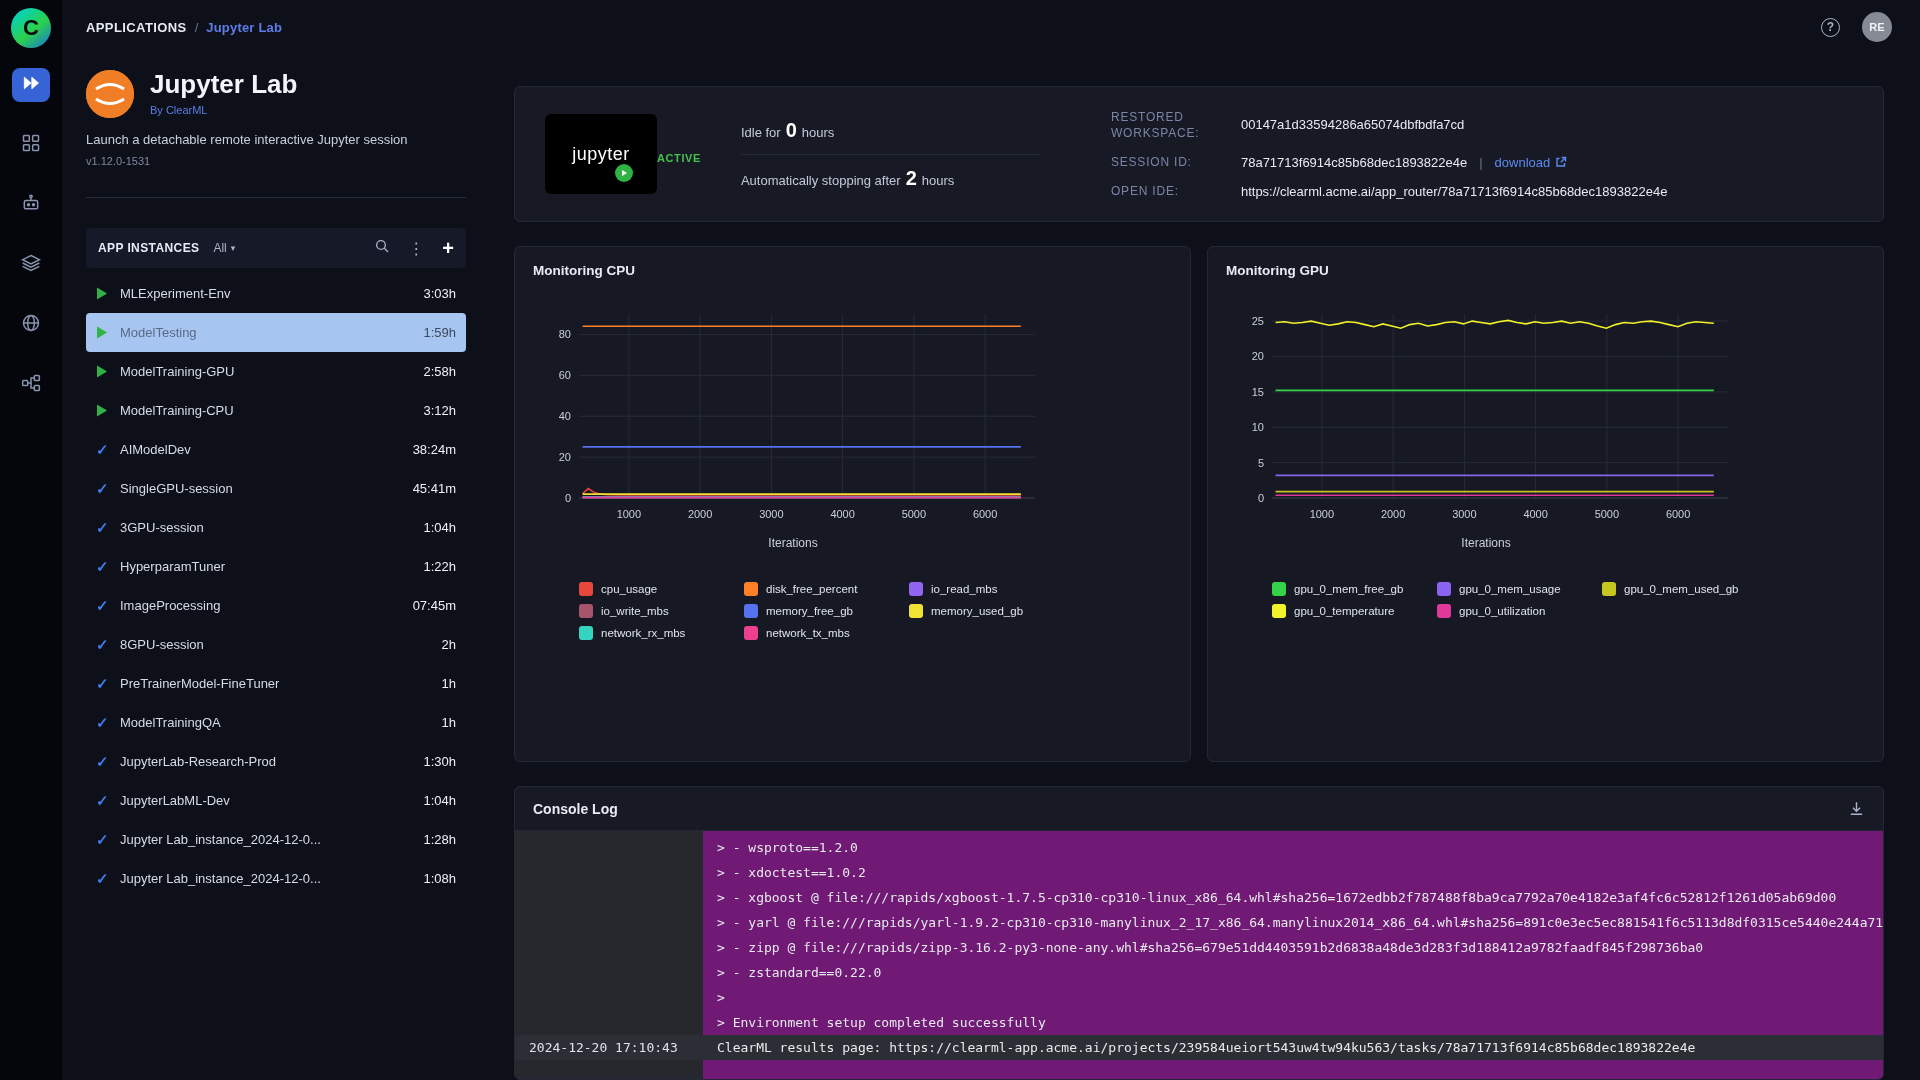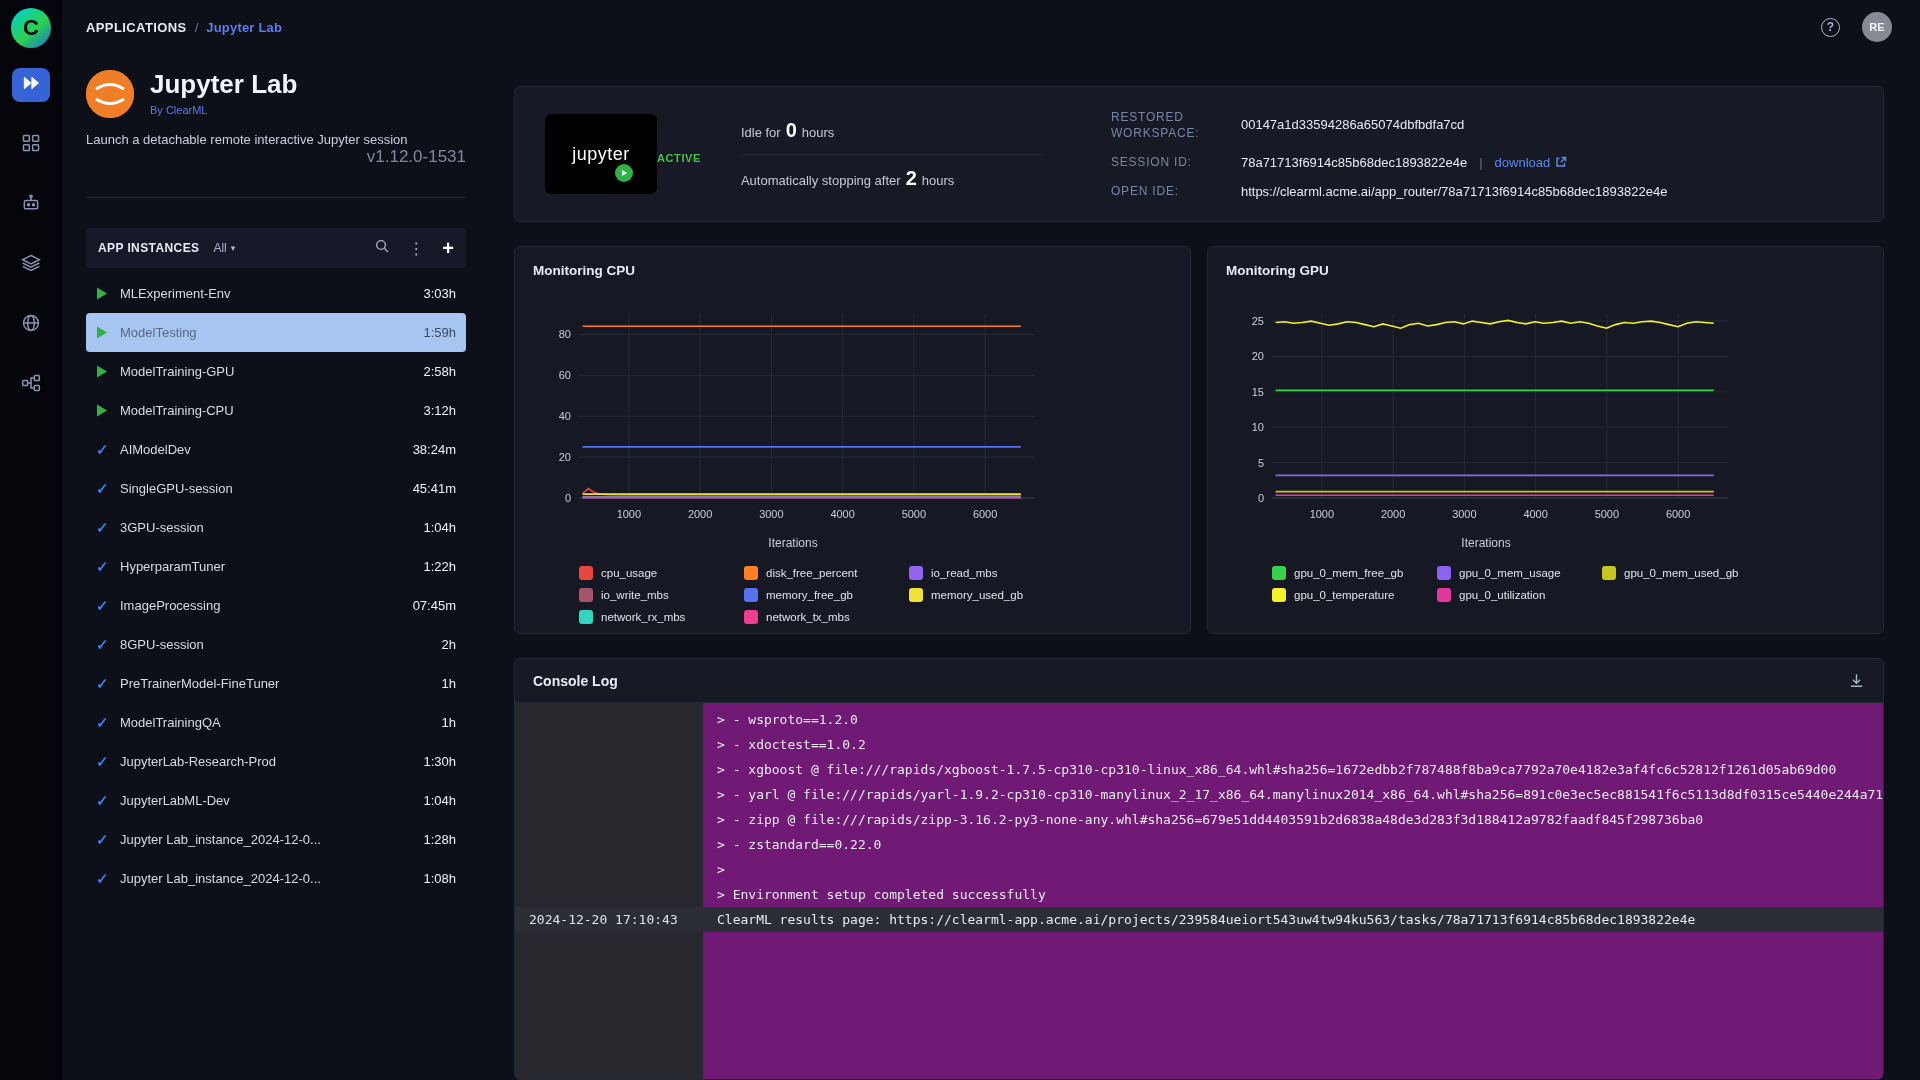--- a/index.html
+++ b/index.html
@@ -29,21 +29,21 @@
   .content { flex:1; display:flex; padding:0 36px 0 24px; gap:48px; min-height:0; }
   .left-panel { width:380px; flex-shrink:0; padding-top:16px; overflow:hidden; }
   .right-panel { flex:1; padding-top:32px; display:flex; flex-direction:column; gap:24px; min-width:0; }
 
   
   .app-head { display:flex; gap:16px; align-items:flex-start; }
   .jupiter-logo { width:48px; height:48px; border-radius:50%; background:#f07e26; flex-shrink:0; position:relative; }
   .app-title { font-size:26px; font-weight:bold; color:#f2f4fa; line-height:1.1; }
   .app-by { font-size:11px; color:#5d7ce6; margin-top:5px; }
   .app-desc { margin-top:14px; font-size:13px; color:#c9cfdd; }
-  .app-ver { font-size:17px; color:#80889f;text-align:right; }
+  .app-ver { margin-top:8px; font-size:11px; color:#80889f; }
   .panel-divider { border:none; border-top:1px solid #262b3a; margin:30px 0 0 0; }
 
   
   .inst-toolbar { margin-top:30px; height:40px; background:#151928; display:flex; align-items:center; padding:0 12px; border-radius:4px; }
   .inst-header { font-size:12px; font-weight:bold; letter-spacing:.4px; color:#e8ebf3; }
   .inst-filter { margin-left:14px; font-size:12px; color:#aab3c9; display:flex; align-items:center; gap:4px; cursor:pointer; }
   .caret { font-size:9px; color:#aab3c9; }
   .tool-icons { margin-left:auto; display:flex; align-items:center; gap:18px; }
   .tool-icons svg { stroke:#aab3c9; cursor:pointer; }
   .plus-btn { color:#fff; font-size:20px; font-weight:bold; line-height:1; cursor:pointer; }
@@ -74,26 +74,26 @@
   .idle-line1 { padding-bottom:12px; border-bottom:1px solid #262b38; }
   .idle-line2 { padding-top:12px; }
   .num-big { font-size:20px; font-weight:bold; color:#fff; margin:0 5px; }
   .fields-block { margin-left:70px; flex:1; display:grid; grid-template-columns:130px 1fr; row-gap:13px; align-items:center; }
   .field-label { font-size:12px; letter-spacing:.8px; color:#7a85a6; line-height:1.35; }
   .field-value { font-size:13px; color:#e7eaf2; display:flex; align-items:center; }
   .pipe-sep { color:#6b7390; margin:0 12px; }
   .dl-link { color:#5d8af0; cursor:pointer; display:flex; align-items:center; gap:5px; }
 
   
-  .charts-row { display:flex; gap:16px; height:388px; }
+  .charts-row { display:flex; gap:16px; height:516px; }
   .chart-card { flex:1; background:#161923; border:1px solid #232838; border-radius:6px; padding:16px 18px; min-width:0; }
   .chart-title { font-size:13.5px; font-weight:bold; color:#e8ebf3; }
   .plot-wrap { margin-top:26px; }
   .xlabel { font-size:12px; color:#c9ced9; text-align:center; width:520px; margin-top:4px; }
-  .legend { width:500px; margin:16px 0 0 46px; display:flex; flex-wrap:wrap; row-gap:8px; }
+  .legend { width:500px; margin:32px 0 0 46px; display:flex; flex-wrap:wrap; row-gap:8px; }
   .legend-item { width:33%; display:flex; align-items:center; gap:8px; cursor:pointer; }
   .legend-swatch { width:14px; height:14px; border-radius:3px; flex-shrink:0; }
   .legend-label { font-size:11.5px; color:#dfe3ea; white-space:nowrap; }
 
   
   .console-card { flex:1; min-height:0; display:flex; flex-direction:column; overflow:hidden; }
   .console-head { height:44px; display:flex; align-items:center; padding:0 18px; border-bottom:1px solid #232838; flex-shrink:0; }
   .console-title { font-size:14px; font-weight:bold; color:#e8ebf3; }
   .console-dl { margin-left:auto; cursor:pointer; display:flex; }
   .console-dl svg { stroke:#aab3c9; }

